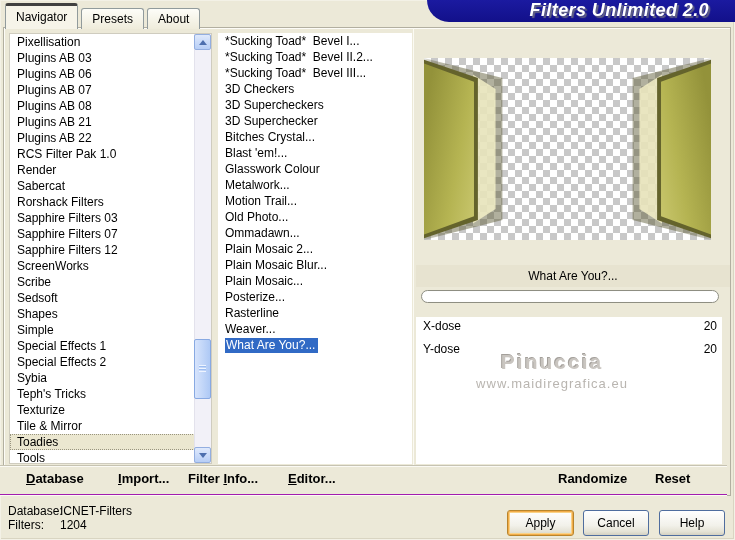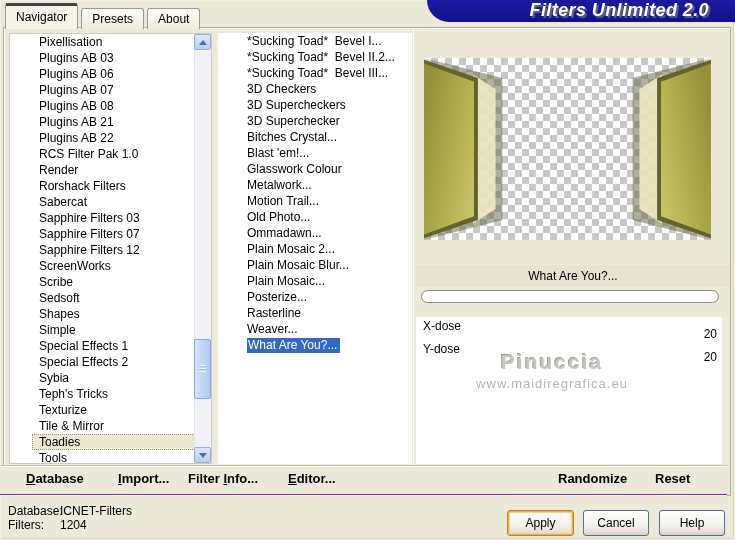--- a/index.html
+++ b/index.html
@@ -40,21 +40,21 @@
     position:absolute;left:3px;top:27px;width:728px;height:469px;box-sizing:border-box;
     background:#ece9d8;border:1px solid #b2afa0;
     box-shadow:inset 1px 1px 0 #fdfcf7;
   }
   
   .listbox{
     position:absolute;background:#fff;font-size:12px;color:#000;overflow:hidden;
   }
   #cat-list{left:9px;top:33px;width:203px;height:431px;border:1px solid #cfccbf;box-sizing:border-box;}
   #flt-list{left:218px;top:33px;width:194px;height:431px;}
-  .li{height:16px;line-height:16px;padding-left:7px;white-space:pre;margin-left:22px;}
+  .li{height:16px;line-height:16px;padding-left:7px;white-space:pre;}
   .li.weak-sel{background:#ebe7d0;outline:1px dotted #98947f;outline-offset:-1px;}
   .li .hl{background:#316ac5;color:#fff;padding:0 3px 1px 1px;}
   
   .vscroll{position:absolute;right:0;top:0;bottom:0;width:17px;background:#f2f1f8;
     box-shadow:inset 1px 0 0 #e3e2ec;}
   .sbtn{position:absolute;left:0;width:17px;height:16px;box-sizing:border-box;
     background:linear-gradient(180deg,#dfe9fc,#b7cef6);
     border:1px solid #93aee0;border-radius:2px;
     display:flex;align-items:center;justify-content:center;}
   .sbtn.up{top:0;}
@@ -90,21 +90,21 @@
     background:linear-gradient(100deg,#93923a 8%,#b5b452 40%,#c9c76e 62%,#a3a242 92%);
     clip-path:polygon(0 3%,51% 13%,51% 87%,0 97%);}
   .fheader{position:absolute;left:416px;top:265px;width:314px;height:22px;background:#e7e3d0;
     font-size:12px;line-height:22px;text-align:center;color:#000;}
   .pbar{position:absolute;left:421px;top:290px;width:298px;height:13px;box-sizing:border-box;
     background:#fff;border:1px solid #8e8e82;border-radius:7px;
     box-shadow:inset 0 0 0 1px #fdfdfd;}
   .prow{position:absolute;left:416px;width:306px;height:26px;background:#fff;
     font-size:12px;line-height:19px;color:#000;}
   .prow .plabel{padding-left:7px;}
-  .prow .pvalue{position:absolute;right:5px;top:0;margin-top:8px;}
+  .prow .pvalue{position:absolute;right:5px;top:0;}
   .wm1{position:absolute;left:416px;top:350px;width:272px;text-align:center;
     font-size:21px;font-weight:bold;letter-spacing:2px;color:#c9c5c0;
     text-shadow:1px 1px 0 #fff,-1px -1px 0 #a39f9a;}
   .wm2{position:absolute;left:416px;top:376px;width:272px;text-align:center;
     font-size:13px;letter-spacing:1px;color:#b9b5b0;
     text-shadow:1px 1px 0 #fff;}
   
   .band{position:absolute;left:0;top:465px;width:727px;height:28px;background:#ece9d8;
     border-top:1px solid #c6c3b2;border-bottom:1px solid #a21caf;
     box-shadow:0 1px 0 #fbfaf4, inset 0 1px 0 #fbfaf4;text-decoration:underline;}
@@ -140,22 +140,22 @@
   <div class="listbox" id="cat-list">
     <div class="li">Pixellisation</div>
     <div class="li">Plugins AB 03</div>
     <div class="li">Plugins AB 06</div>
     <div class="li">Plugins AB 07</div>
     <div class="li">Plugins AB 08</div>
     <div class="li">Plugins AB 21</div>
     <div class="li">Plugins AB 22</div>
     <div class="li">RCS Filter Pak 1.0</div>
     <div class="li">Render</div>
+    <div class="li">Sabercat</div>
     <div class="li">Rorshack Filters</div>
-    <div class="li">Sabercat</div>
     <div class="li">Sapphire Filters 03</div>
     <div class="li">Sapphire Filters 07</div>
     <div class="li">Sapphire Filters 12</div>
     <div class="li">ScreenWorks</div>
     <div class="li">Scribe</div>
     <div class="li">Sedsoft</div>
     <div class="li">Shapes</div>
     <div class="li">Simple</div>
     <div class="li">Special Effects 1</div>
     <div class="li">Special Effects 2</div>

